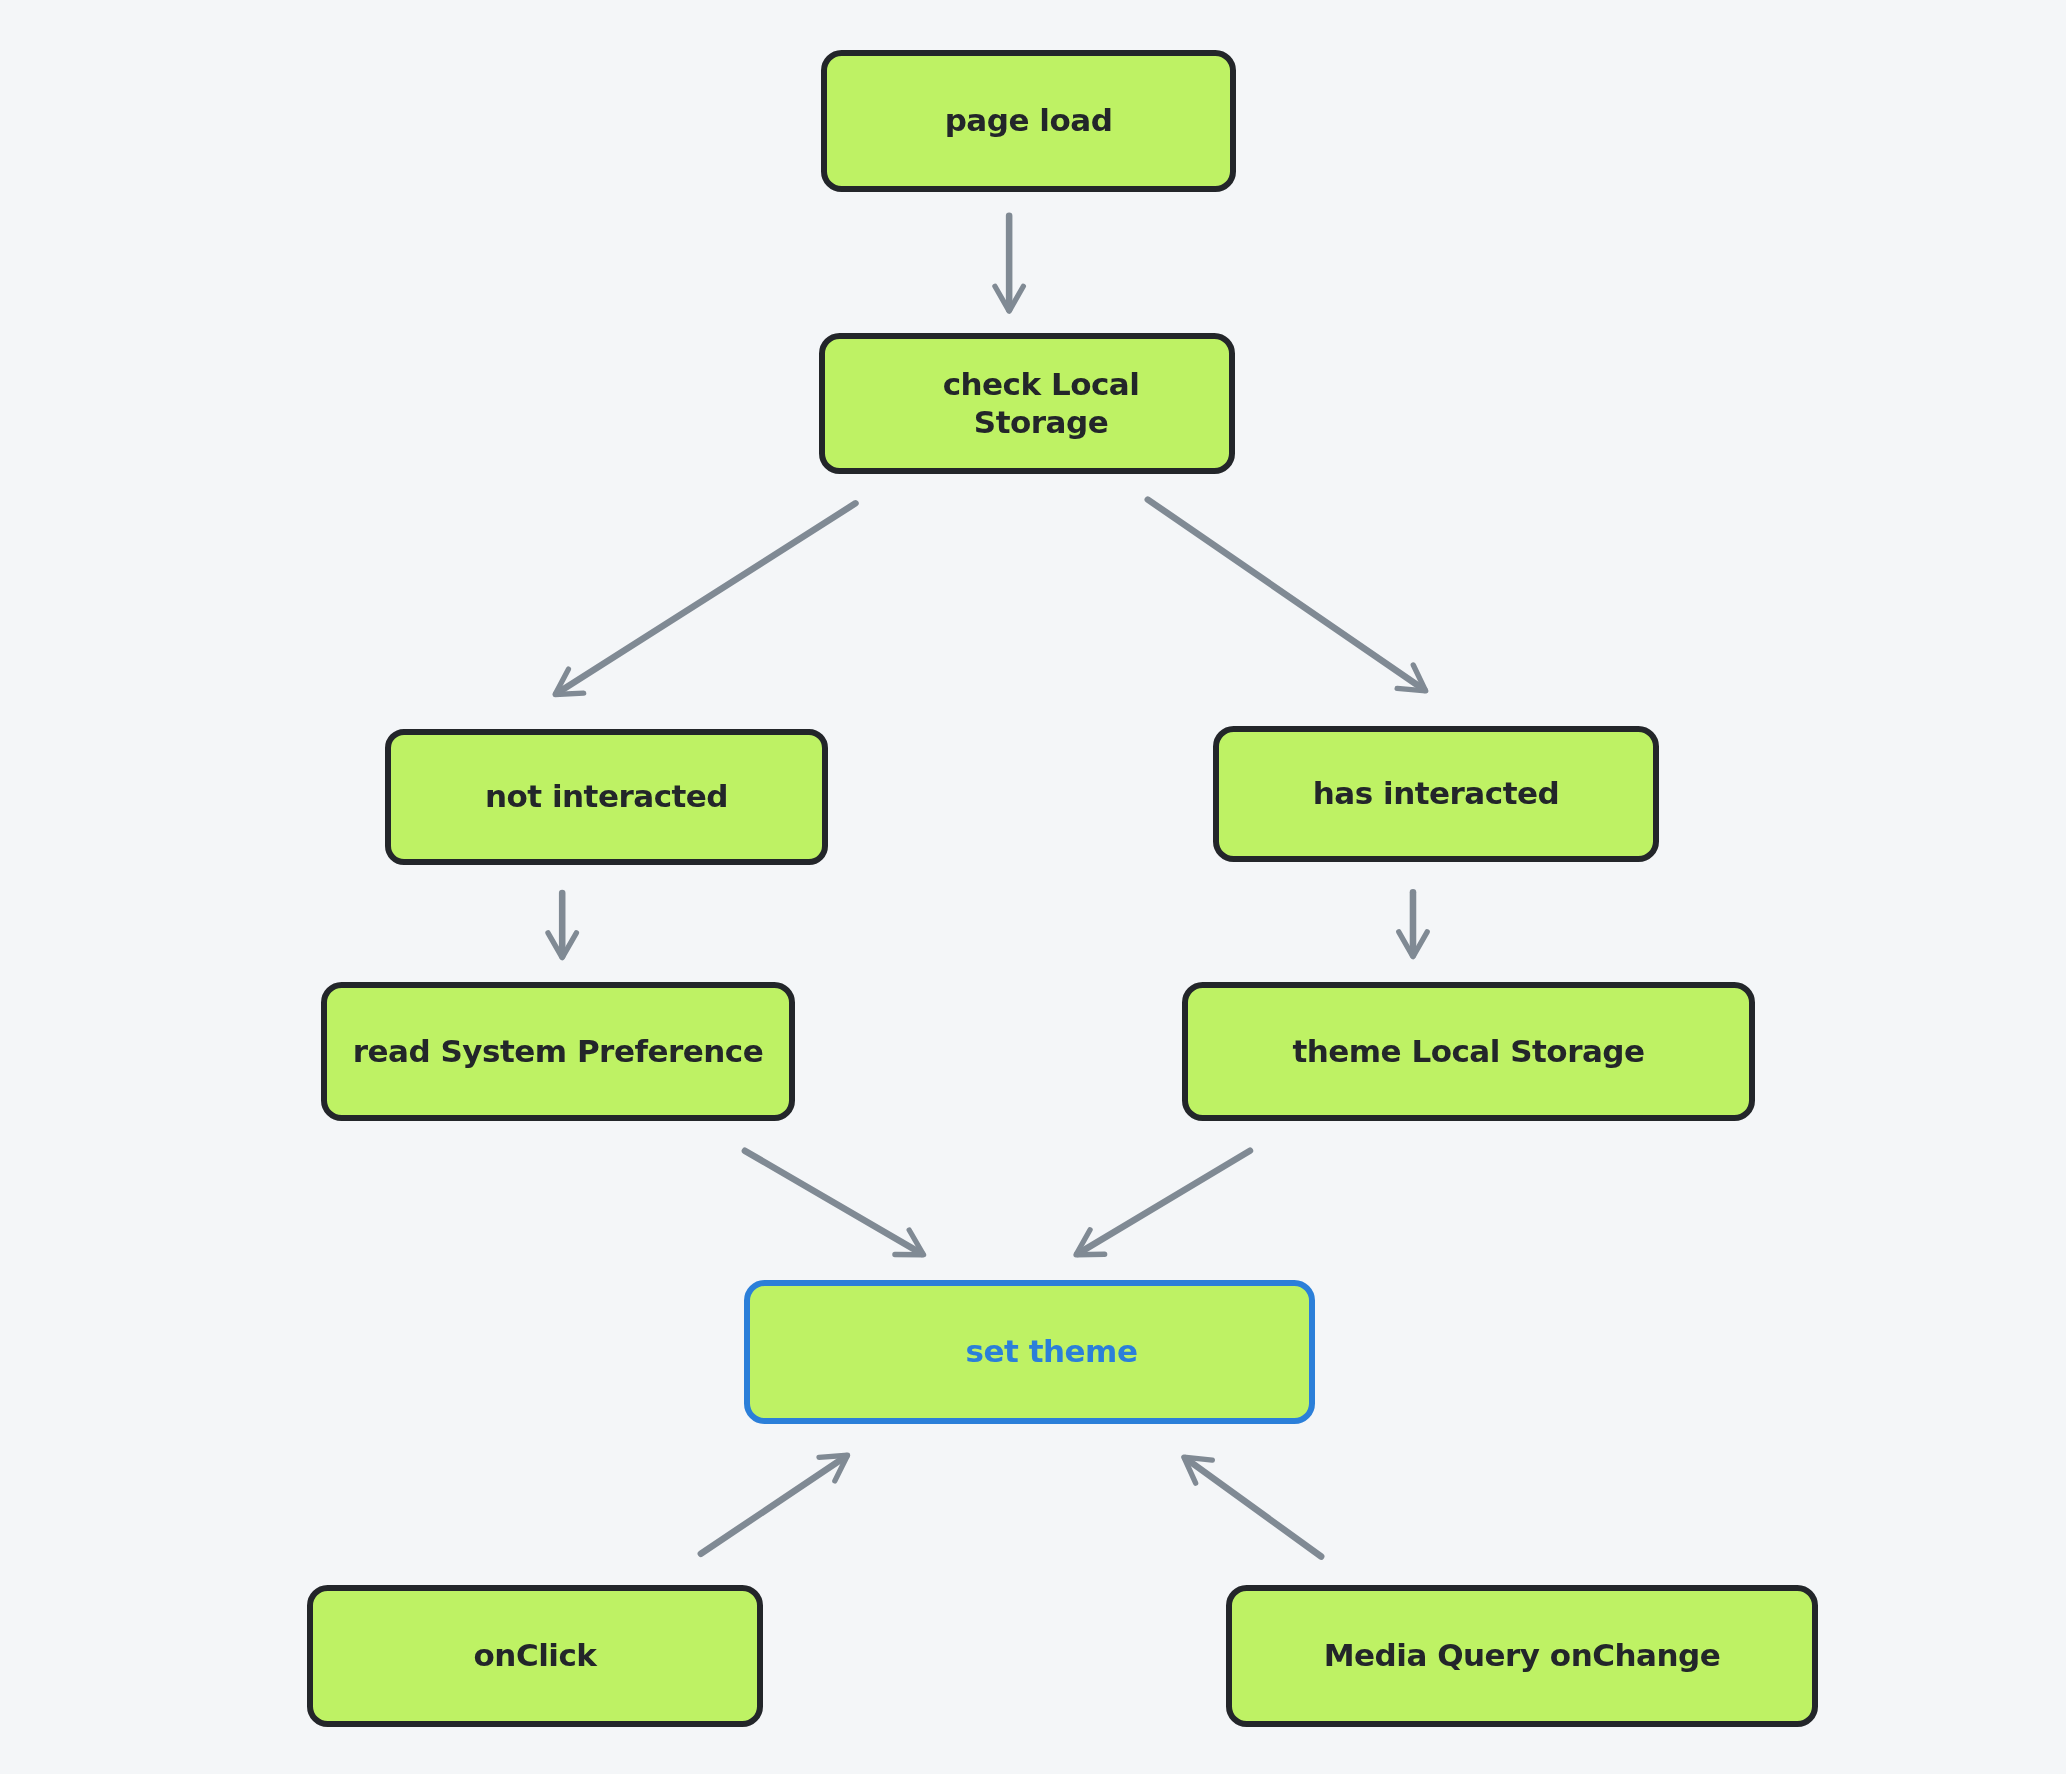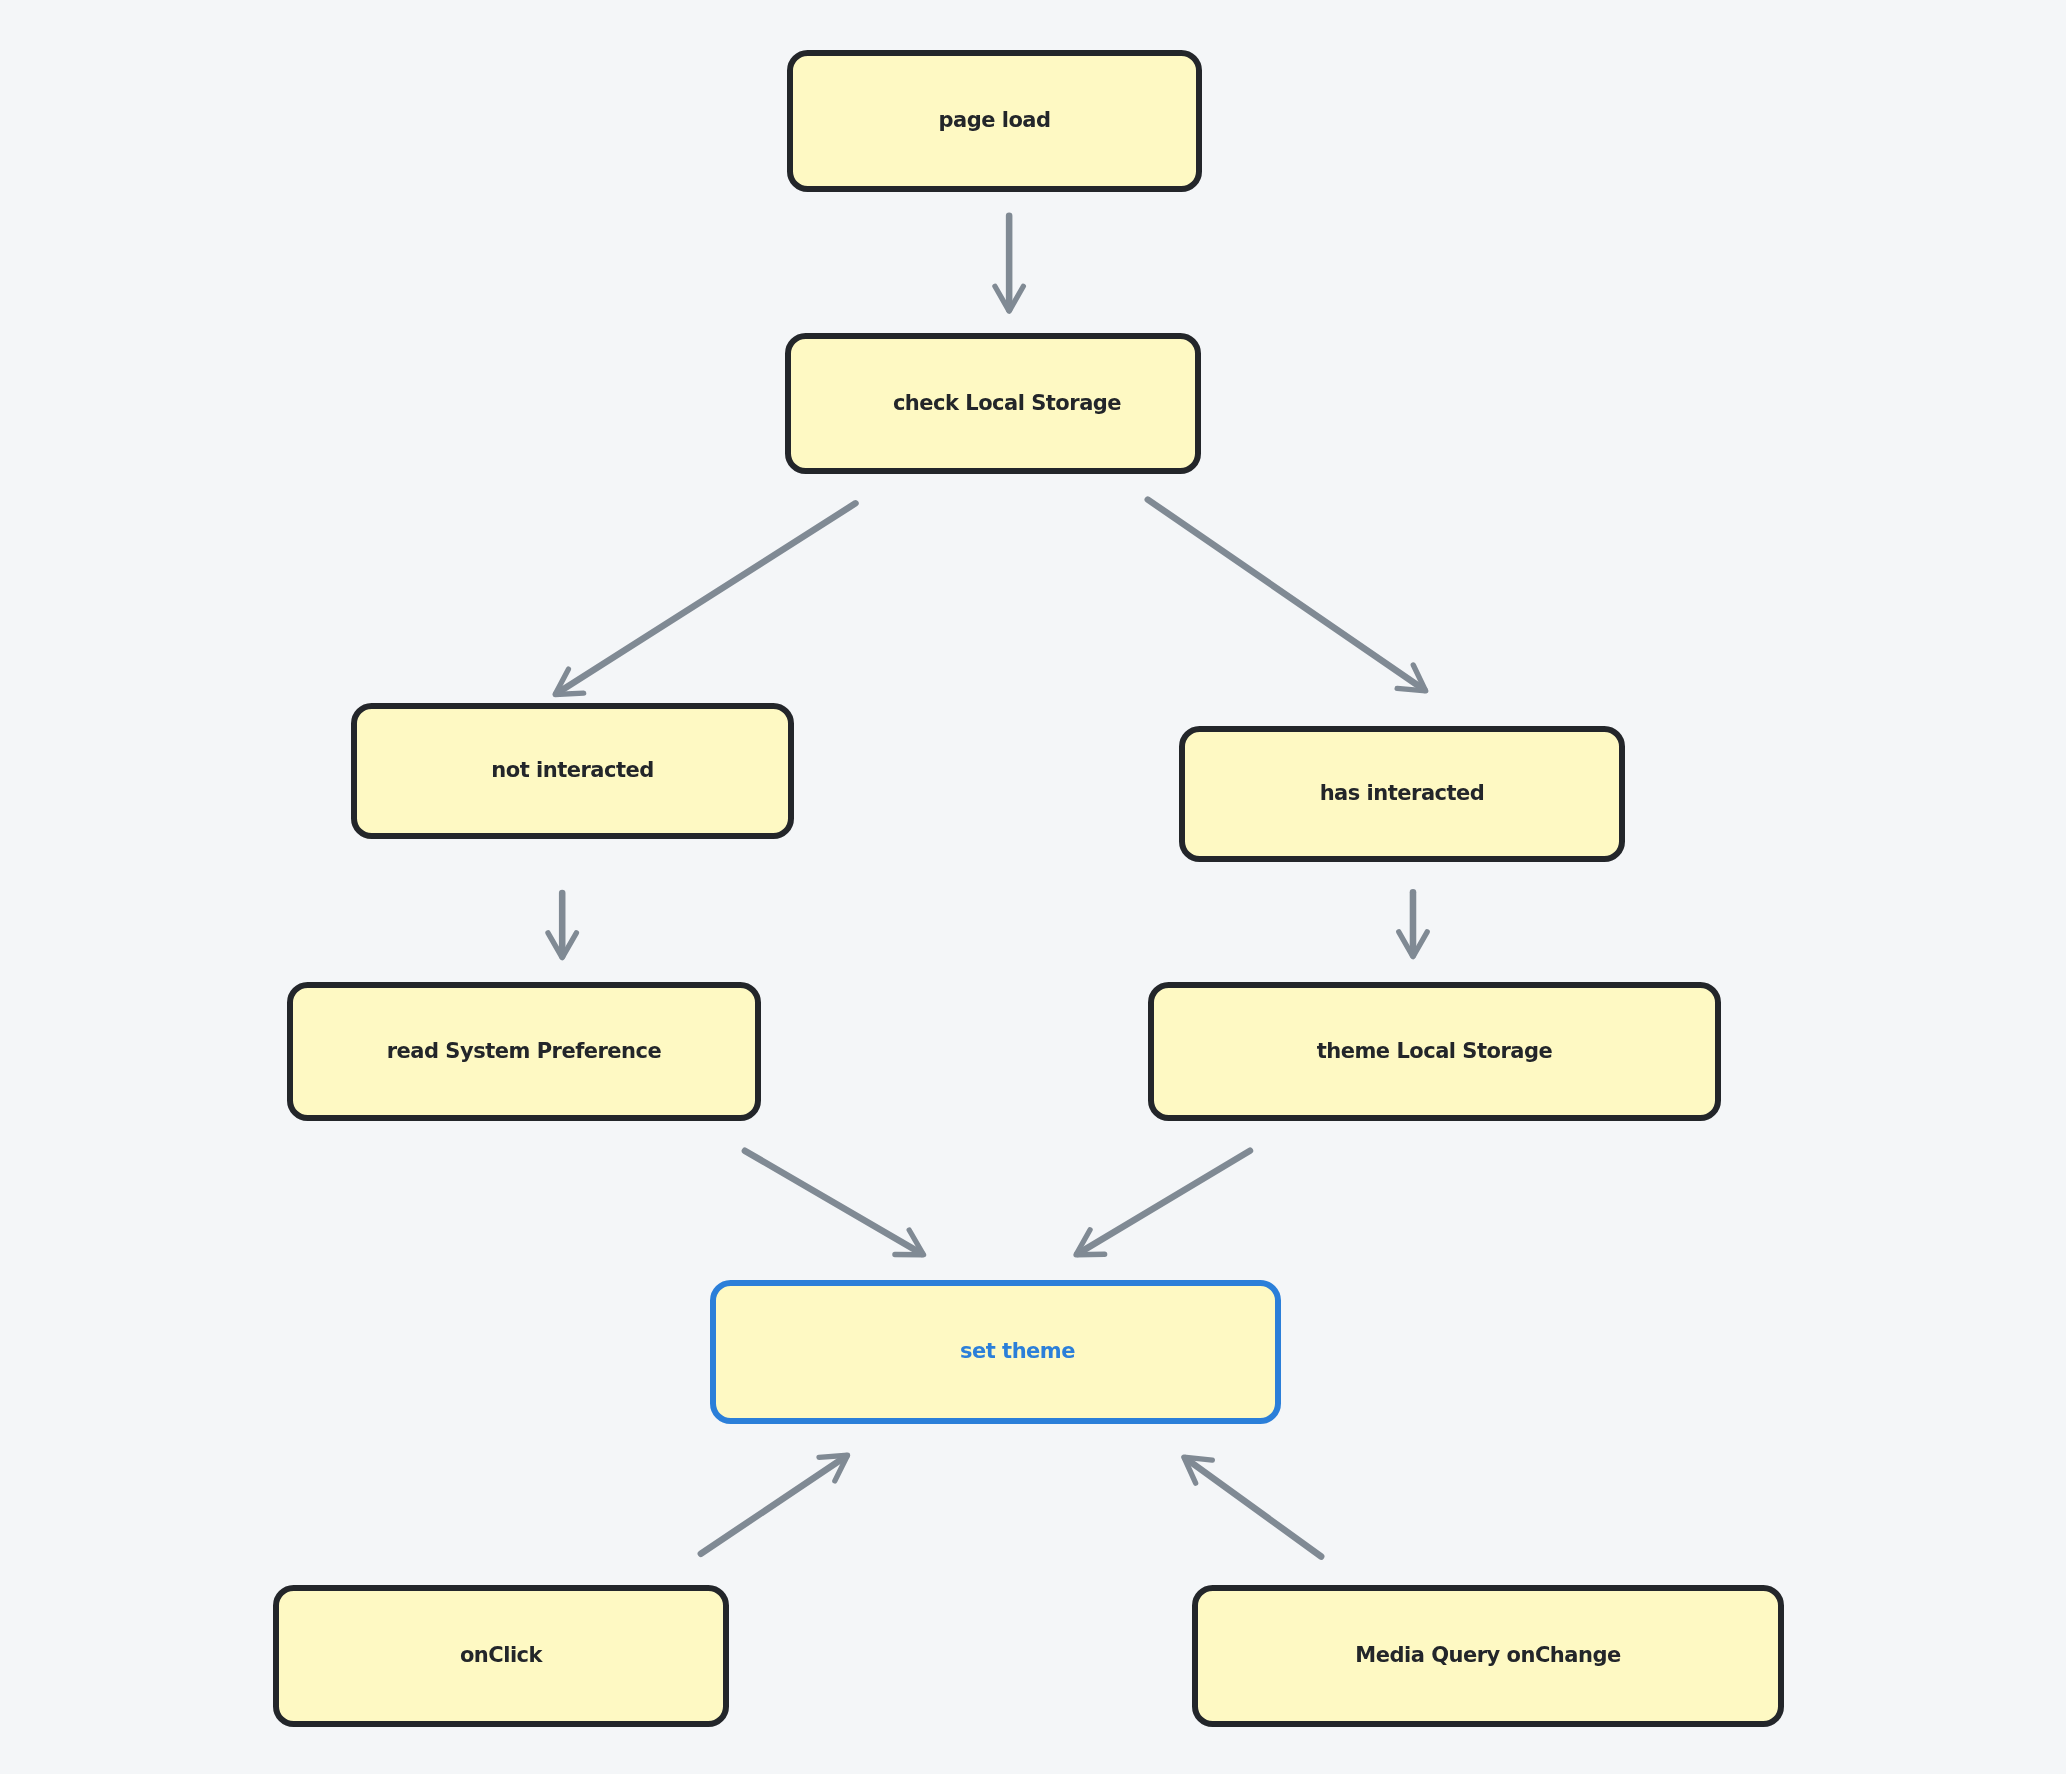--- a/index.html
+++ b/index.html
@@ -18,31 +18,32 @@
   .edges {
     position: absolute;
     left: 0; top: 0;
     width: 2067px;
     height: 1775px;
     pointer-events: none;
   }
   .node {
     position: absolute;
     box-sizing: border-box;
-    background: #fef9c3;
+    background: #bef264;
     border: 6.6px solid #23262a;
     border-radius: 20.6px;
     display: flex;
     align-items: center;
     justify-content: center;
     text-align: center;
-    font-size: 21px;
+    font-size: 31px;
     font-weight: 700;
     letter-spacing: -0.5px;
     color: #23262a;
+    margin-left: 34px;
   }
   .node.blue {
     border-color: #2b7fd9;
     color: #2b7fd9;
     padding-left: 44px;
   }
   .node .label {
     padding: 0 19px;
     line-height: 1.2;
   }
@@ -72,21 +73,21 @@
   </svg>
 
   <div class="node" style="left:787px;  top:50px;   width:415px; height:142px;">
     <span class="label">page load</span>
   </div>
 
   <div class="node" style="left:785px;  top:333px;  width:416px; height:141px;padding-left:28px;">
     <span class="label">check Local Storage</span>
   </div>
 
-  <div class="node" style="left:351px;  top:703px;  width:443px; height:136px;">
+  <div class="node" style="left:351px;  top:729px;  width:443px; height:136px;border-radius:19px;">
     <span class="label">not interacted</span>
   </div>
 
   <div class="node" style="left:1179px; top:726px;  width:446px; height:136px;">
     <span class="label">has interacted</span>
   </div>
 
   <div class="node" style="left:287px;  top:982px; width:474px; height:139px;">
     <span class="label">read System Preference</span>
   </div>

